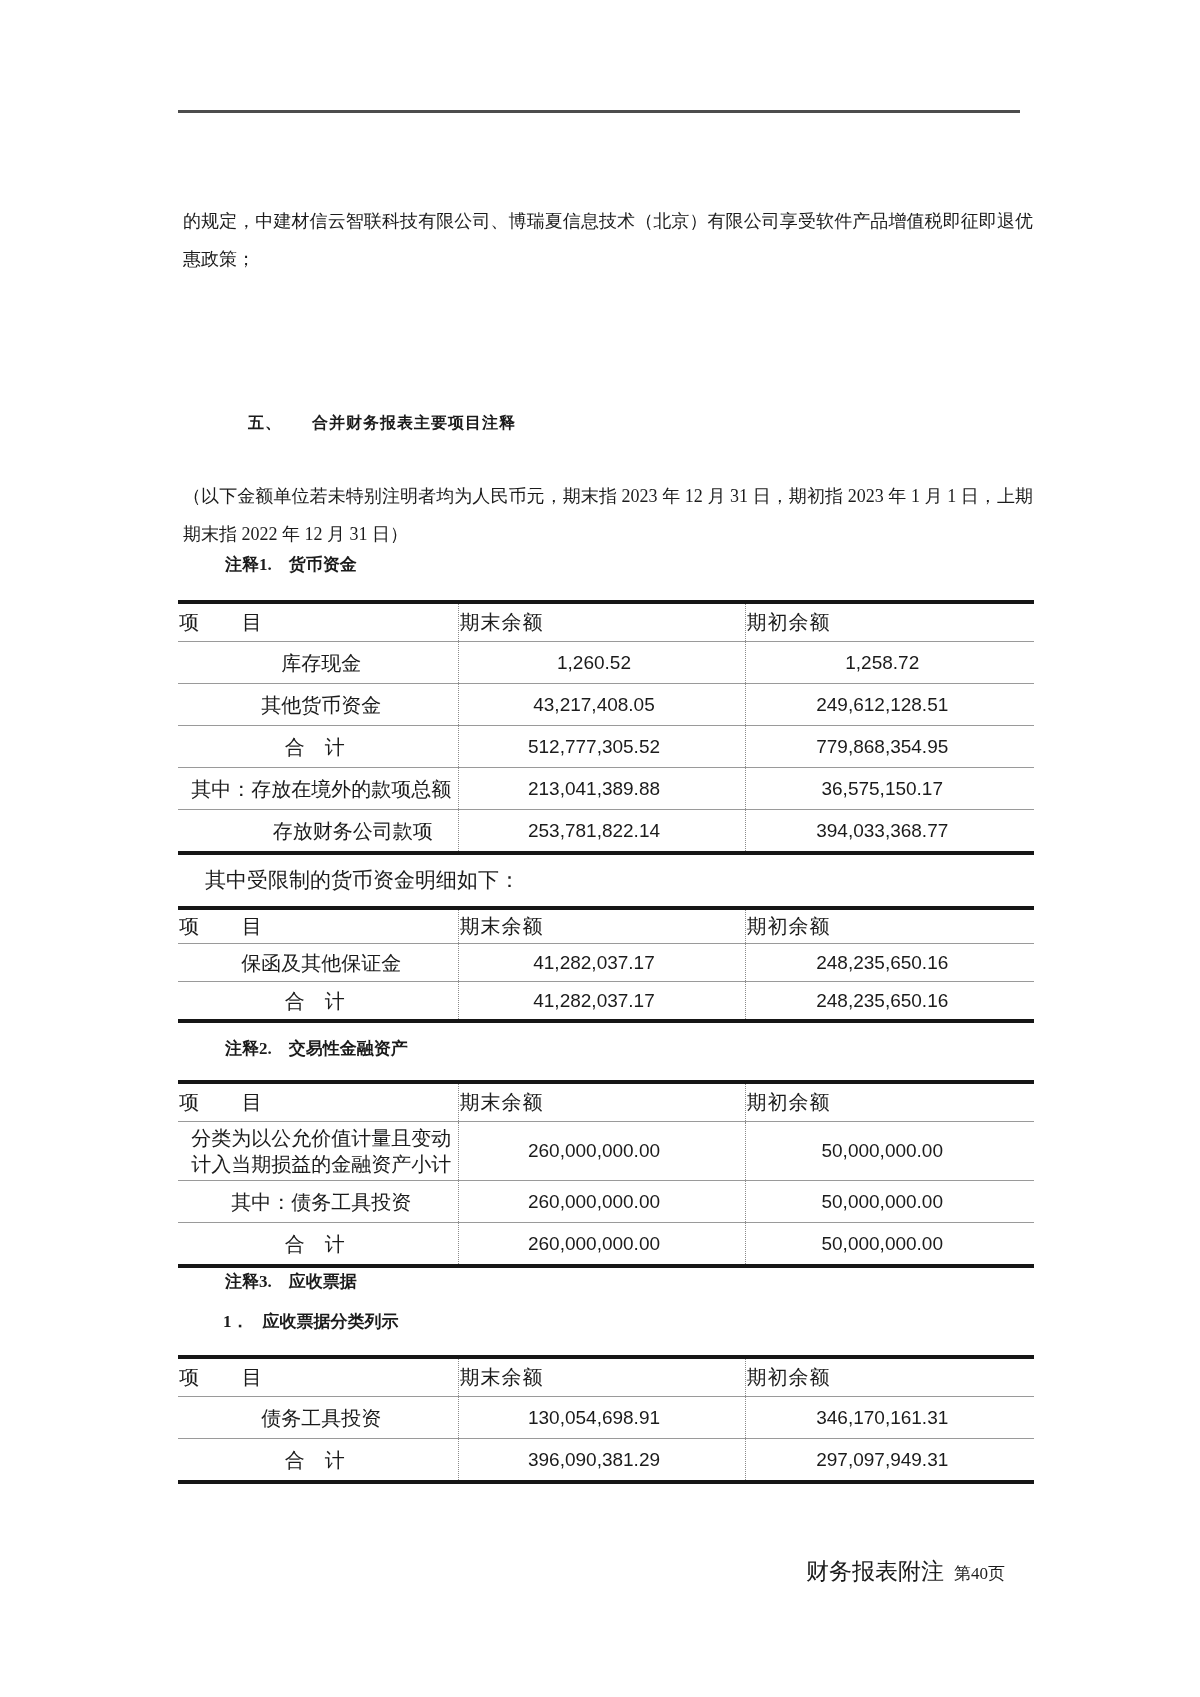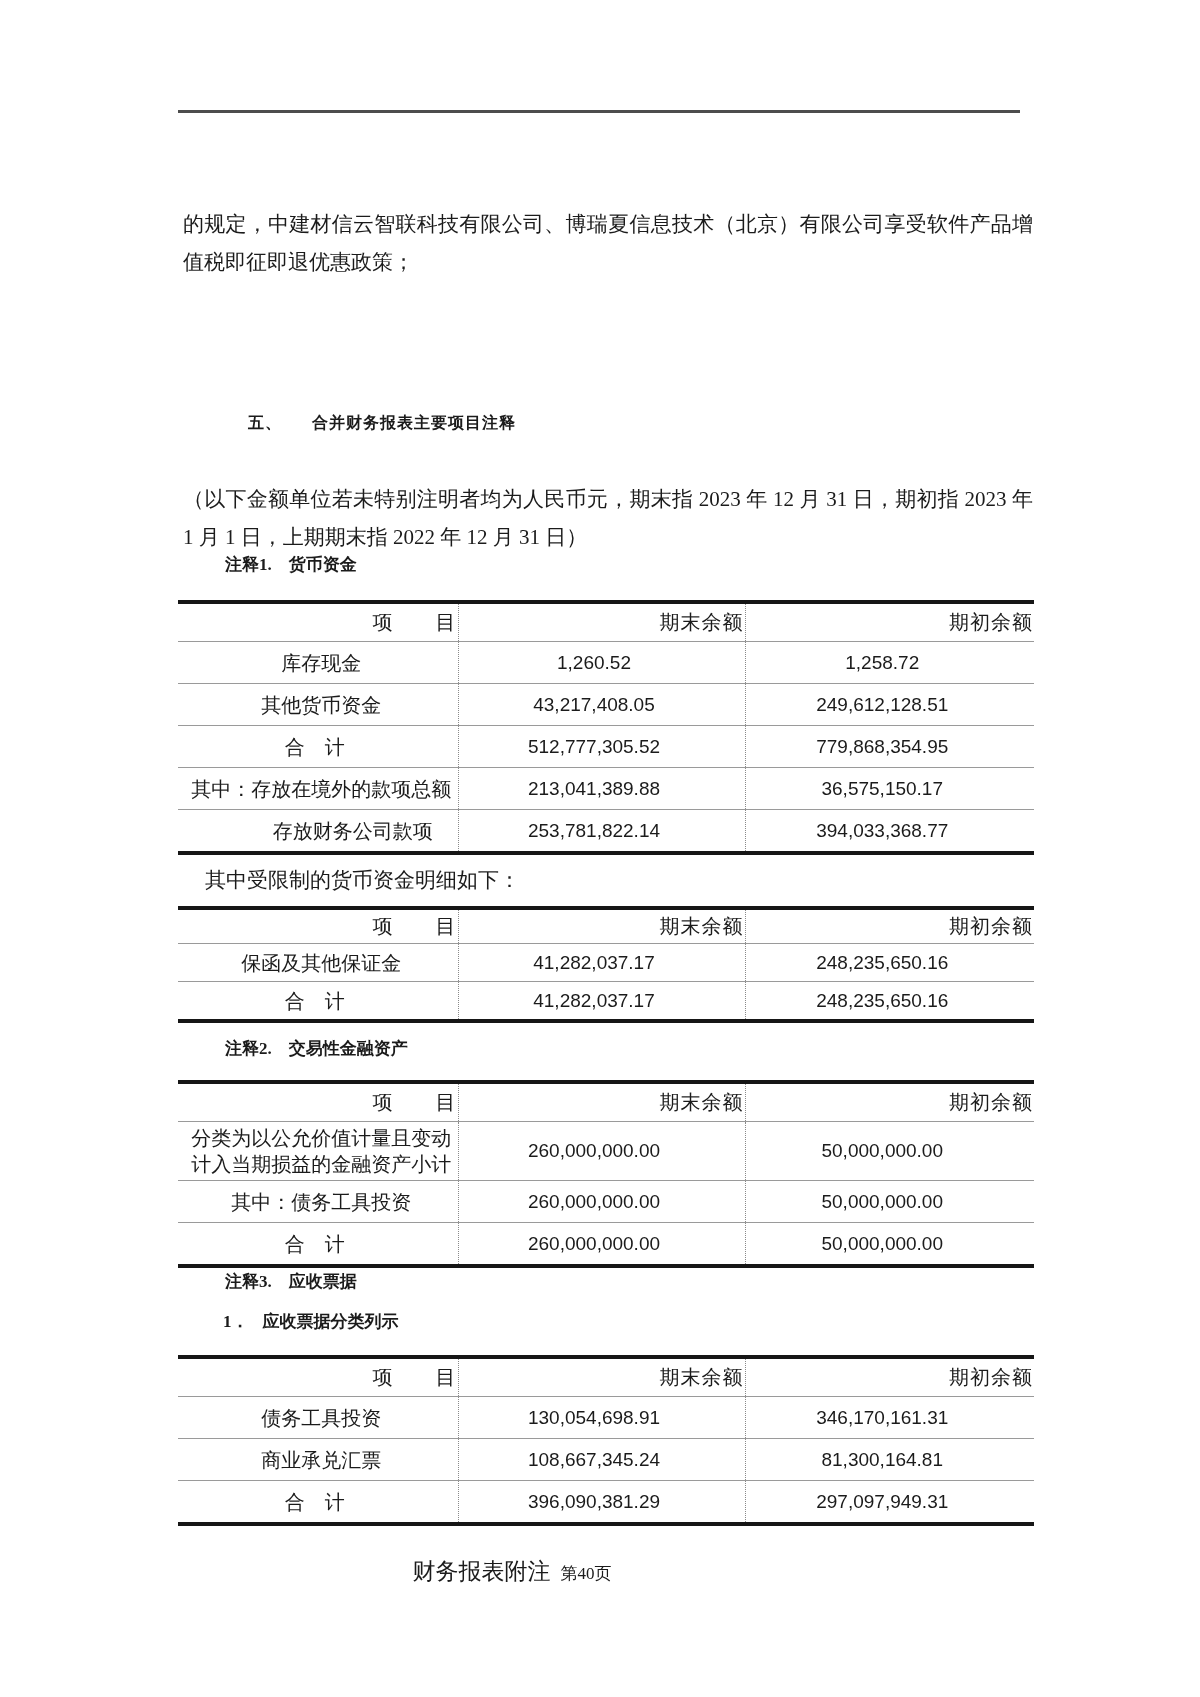--- a/index.html
+++ b/index.html
@@ -11,21 +11,21 @@
   }
   .page { position:relative; width:1200px; height:1697px; overflow:hidden; background:#fff; }
 
   .hrule {
     position:absolute; left:178px; top:110px; width:842px; height:0;
     border-top:3px solid #4d4d4d;
   }
 
   .body-text {
     position:absolute; left:183px; width:850px;
-    font-size:21px; line-height:38px;
+    font-size:18px; line-height:38px;
     text-align:justify; text-justify:inter-ideograph;
   }
   .p1 { top:184px; }
   .p2 { top:272px; text-indent:26px; }
   .p2 .num { margin-right:22px; }
 
   .sec-heading {
     position:absolute; left:248px; top:413px;
     font-size:16px; font-weight:bold; letter-spacing:1px;
   }
@@ -53,38 +53,38 @@
     font-size:20px;
   }
   .t1 { top:600px; }
   .t2 { top:906px; }
   .t3 { top:1080px; }
   .t4 { top:1355px; }
   table.fin col.c1 { width:280px; }
   table.fin col.c2 { width:287px; }
   table.fin col.c3 { width:289px; }
   table.fin th {
-    font-weight:normal; height:35px; text-align:right;
+    font-weight:normal; height:35px; text-align:left;
     border-bottom:1px solid #9a9a9a; letter-spacing:1px;
   }
   table.fin td { height:35px; border-bottom:1px solid #9a9a9a; vertical-align:middle;text-align:center; }
   table.fin.compact th, table.fin.compact td { height:31px; }
   table.fin tr:last-child td { border-bottom:none; }
   table.fin th + th, table.fin td + td { border-left:1px dotted #8a8a8a; }
   td.c-label { text-align:left; padding:3px 6px 3px 13px; line-height:26px; }
   tr.indent td.c-label { padding-left:76px; }
   tr.total td.c-label { text-align:center; padding-left:0; }
   td.c-num {
     text-align:right; padding-right:16px;
     font-family:"Liberation Sans","DejaVu Sans",sans-serif; font-size:19px;
   }
 
   .footer {
-    position:absolute; left:12px; top:1556px; width:1000px;
-    text-align:center; font-size:23px;
+    position:absolute; left:5px; top:1556px; width:1000px;
+    text-align:right; font-size:23px;
   }
   .footer .pageno { font-size:17px; margin-left:10px; }
 </style>
 </head>
 <body>
 
 <div class="page">
 
   <div class="hrule"></div>
 
@@ -228,25 +228,20 @@
           <th>期末余额</th>
           <th>期初余额</th>
         </tr>
       </thead>
       <tbody>
         <tr class="">
           <td class="c-label">债务工具投资</td>
           <td class="c-num">130,054,698.91</td>
           <td class="c-num">346,170,161.31</td>
         </tr>
-        <tr class="">
-          <td class="c-label">商业承兑汇票</td>
-          <td class="c-num">108,667,345.24</td>
-          <td class="c-num">81,300,164.81</td>
-        </tr>
         <tr class="total">
           <td class="c-label">合　计</td>
           <td class="c-num">396,090,381.29</td>
           <td class="c-num">297,097,949.31</td>
         </tr>
       </tbody>
     </table>
 
   <div class="footer">
     <span>财务报表附注</span><span class="pageno">第40页</span>

